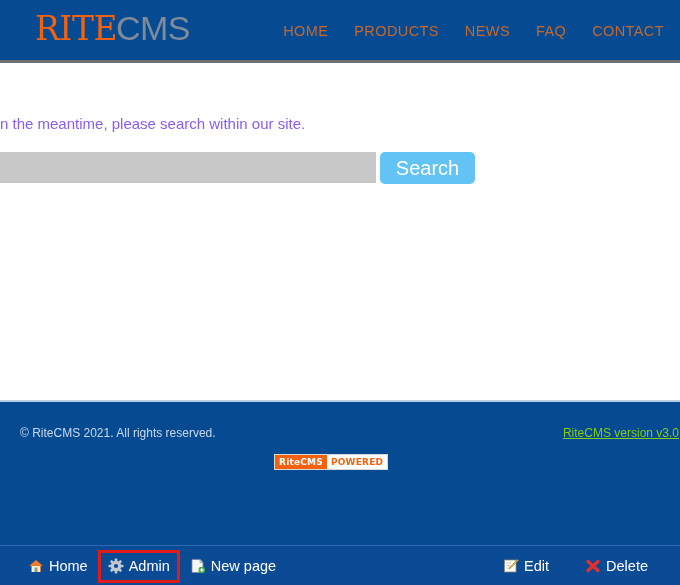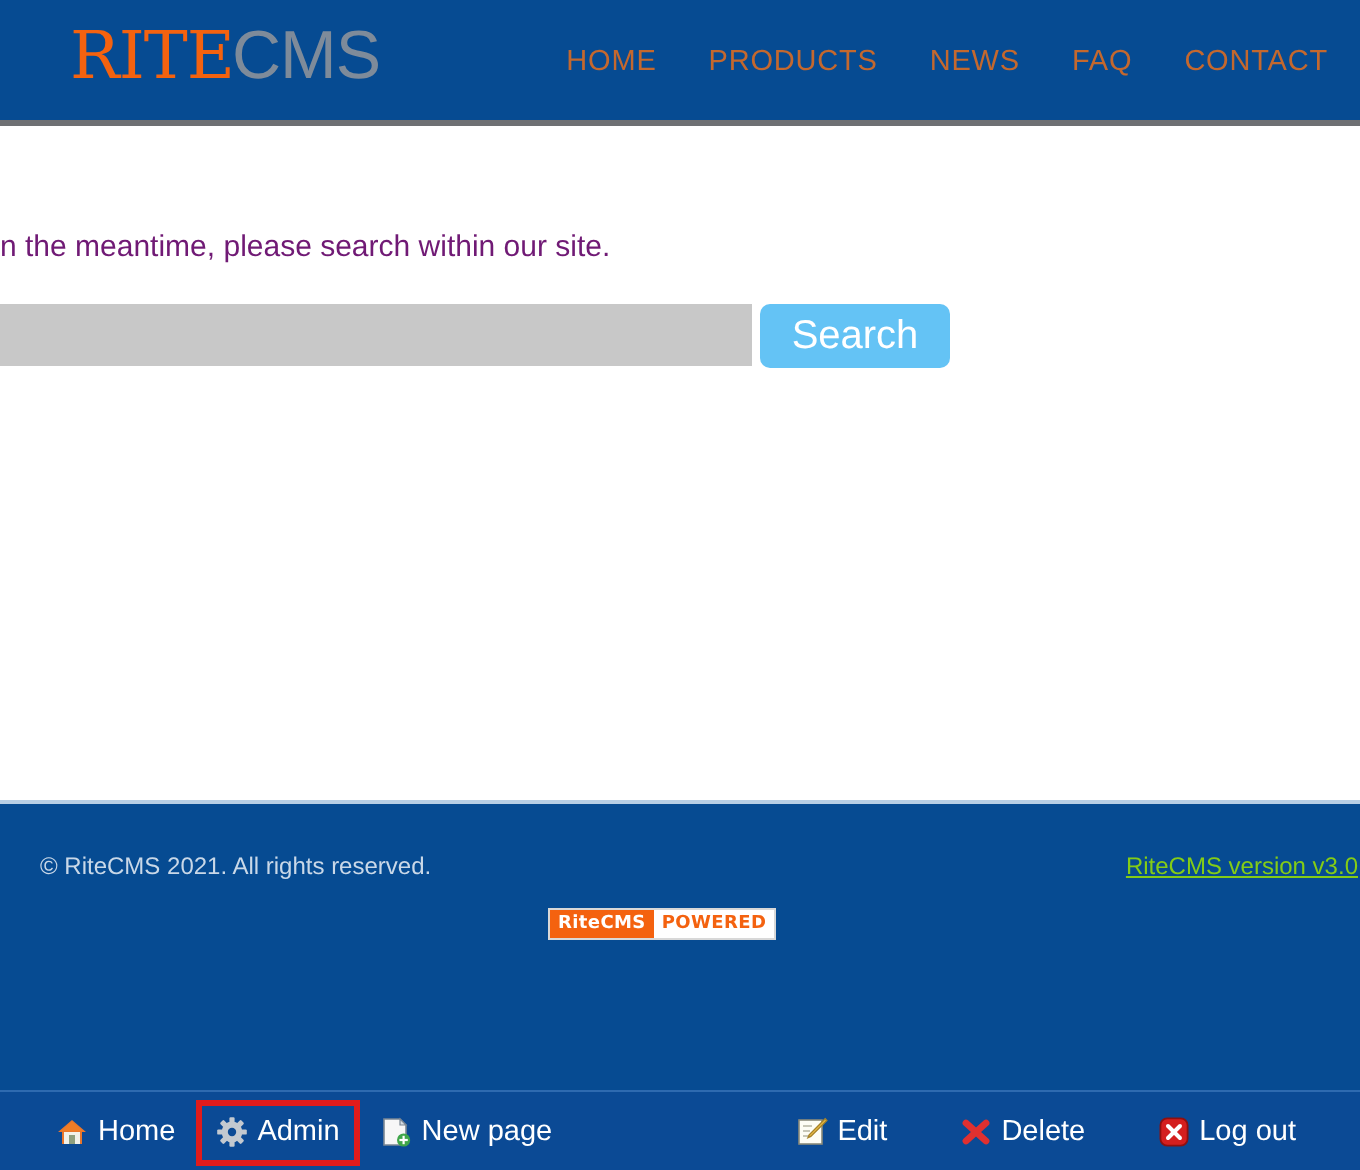--- a/index.html
+++ b/index.html
@@ -74,21 +74,21 @@
     top: 63px;
     width: 680px;
     height: 337px;
     background: #ffffff;
   }
   #meantime-text {
     position: absolute;
     left: 0;
     top: 52px;
     font-size: 15px;
-    color: #701a75;
+    color: #8b5cf6;
     white-space: nowrap;
   }
   #search-form {
     position: absolute;
     left: 0;
     top: 89px;
     width: 480px;
     height: 34px;
   }
   #search-input {
@@ -328,27 +328,15 @@
         <svg width="16" height="16" viewBox="0 0 16 16">
           <g stroke="#e03030" stroke-width="3.4" stroke-linecap="round">
             <line x1="3" y1="3.5" x2="13" y2="12.5"></line>
             <line x1="13" y1="3.5" x2="3" y2="12.5"></line>
           </g>
         </svg>
       </span>
       <span>Delete</span>
     </a>
 
-    <a class="toolbar-item" href="#">
-      <span class="toolbar-icon">
-        <svg width="16" height="16" viewBox="0 0 16 16">
-          <rect x="1.2" y="1.2" width="13.6" height="13.6" rx="3.4" fill="#d41f1f" stroke="#8e1010" stroke-width="0.9"></rect>
-          <g stroke="#ffffff" stroke-width="2" stroke-linecap="round">
-            <line x1="5" y1="5" x2="11" y2="11"></line>
-            <line x1="11" y1="5" x2="5" y2="11"></line>
-          </g>
-        </svg>
-      </span>
-      <span>Log out</span>
-    </a>
 
   </div>
 </div>
 
 </body></html>

